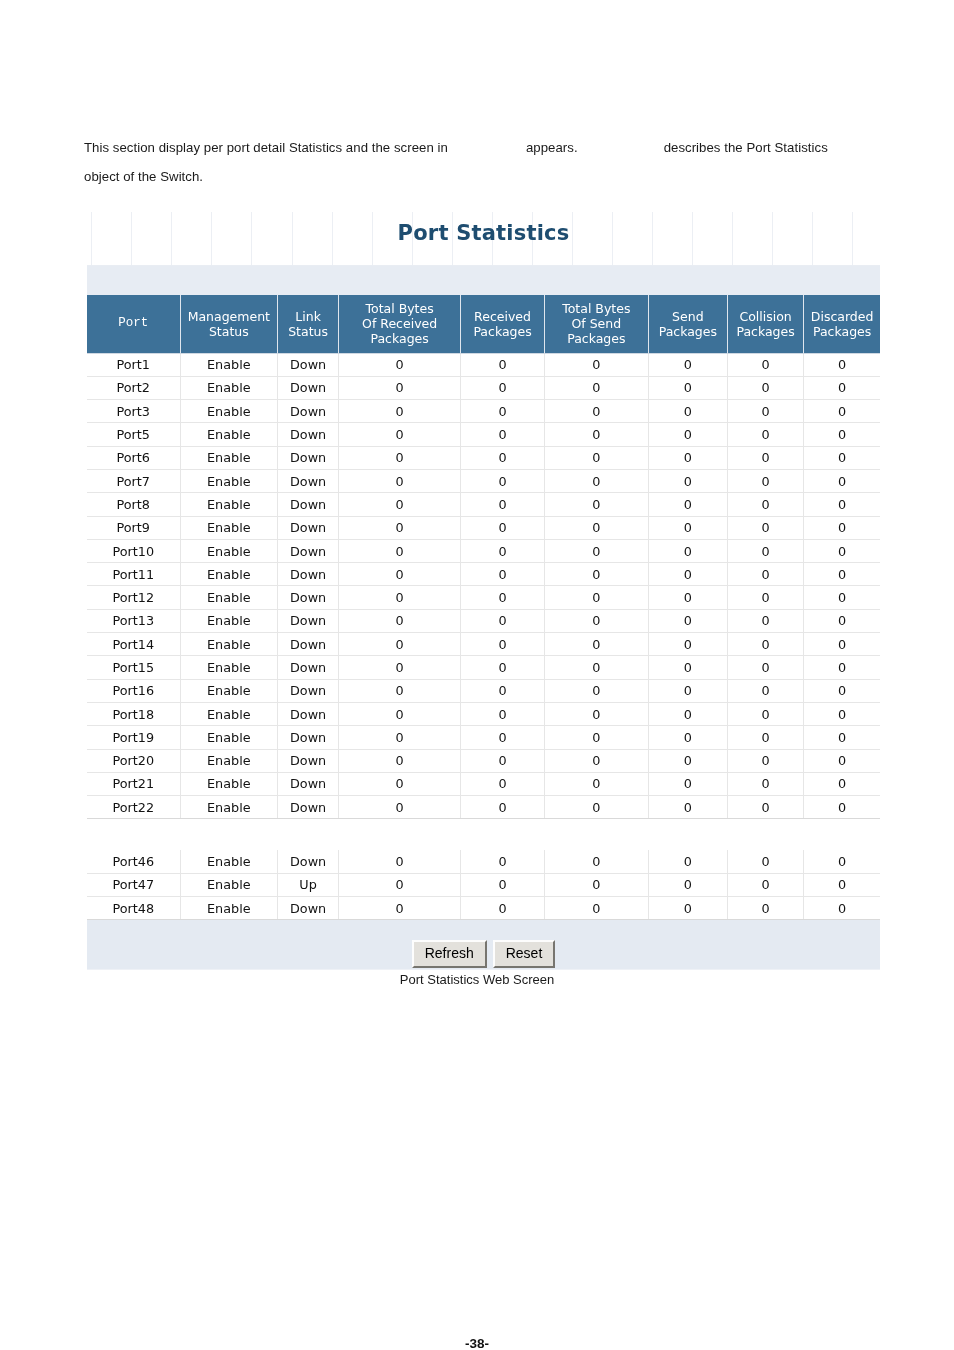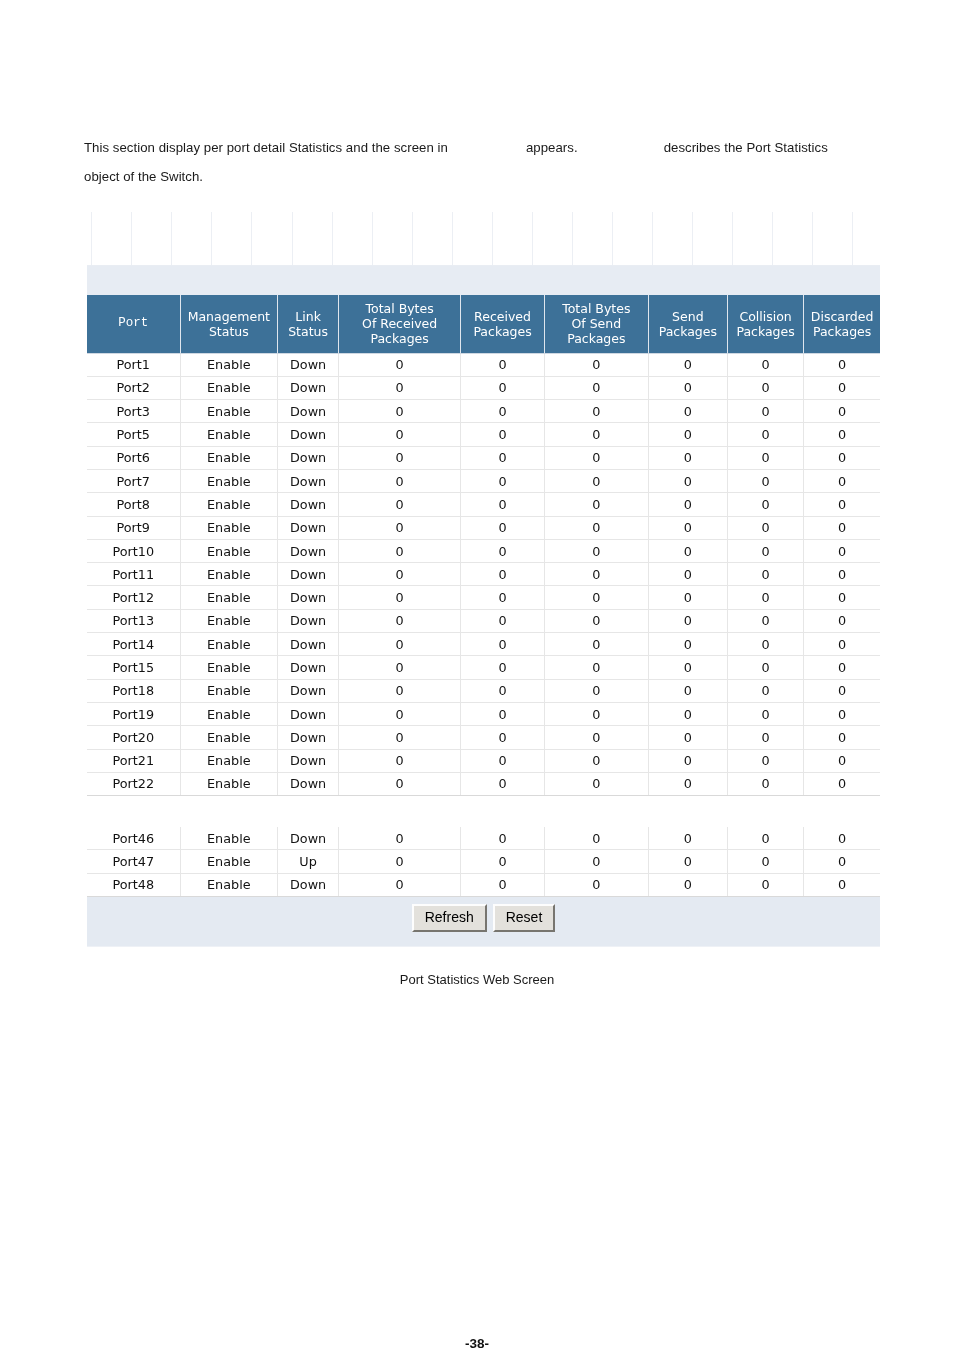--- a/index.html
+++ b/index.html
@@ -117,21 +117,21 @@
   .shot-gap {
     height: 31px;
     background: #ffffff;
   }
 
   
   .shot-footer {
     background: #e4eaf2;
     height: 50px;
     text-align: center;
-    padding-top: 7px;
+    padding-top: 20px;
     box-sizing: border-box;
     border-bottom: 1px solid #eef1f6;
   }
   .win-button {
     display: inline-block;
     font-family: "Liberation Sans", sans-serif;
     font-size: 14px;
     color: #000;
     background: #e3e1dc;
     padding: 3px 11px 4px 11px;
@@ -194,20 +194,21 @@
     <div class="vline" style="left:405px"></div>
     <div class="vline" style="left:445px"></div>
     <div class="vline" style="left:485px"></div>
     <div class="vline" style="left:525px"></div>
     <div class="vline" style="left:565px"></div>
     <div class="vline" style="left:605px"></div>
     <div class="vline" style="left:645px"></div>
     <div class="vline" style="left:685px"></div>
     <div class="vline" style="left:725px"></div>
     <div class="vline" style="left:765px"></div>
+    <div class="shot-title">Port Statistics</div>
   </div>
 
   <div class="shot-band"></div>
 
   <table class="stats">
     <colgroup>
       <col style="width:61px">
         <col style="width:64px">
         <col style="width:40px">
       <col style="width:80px">
@@ -407,20 +408,31 @@
           <td>Enable</td>
           <td>Down</td>
           <td>0</td>
           <td>0</td>
           <td>0</td>
           <td>0</td>
           <td>0</td>
           <td>0</td>
         </tr>
         <tr>
+          <td>Port16</td>
+          <td>Enable</td>
+          <td>Down</td>
+          <td>0</td>
+          <td>0</td>
+          <td>0</td>
+          <td>0</td>
+          <td>0</td>
+          <td>0</td>
+        </tr>
+        <tr>
           <td>Port18</td>
           <td>Enable</td>
           <td>Down</td>
           <td>0</td>
           <td>0</td>
           <td>0</td>
           <td>0</td>
           <td>0</td>
           <td>0</td>
         </tr>

